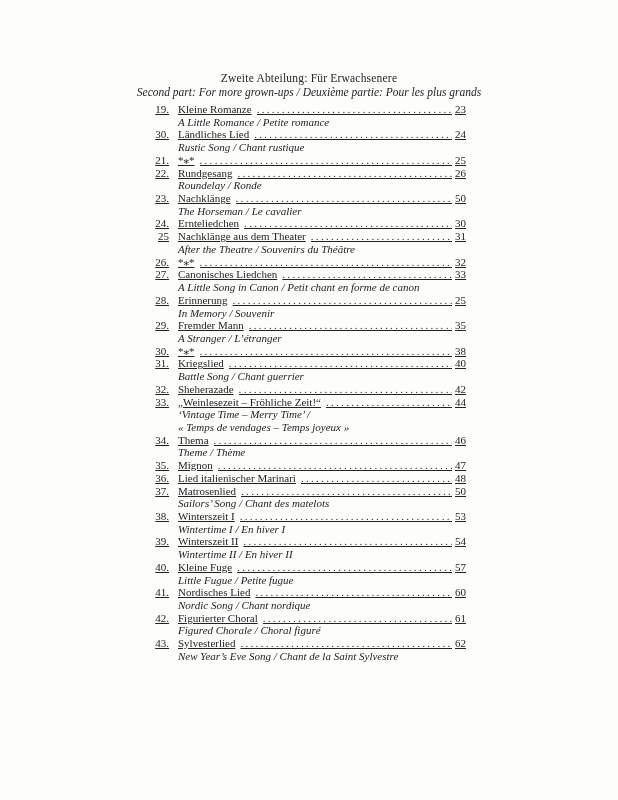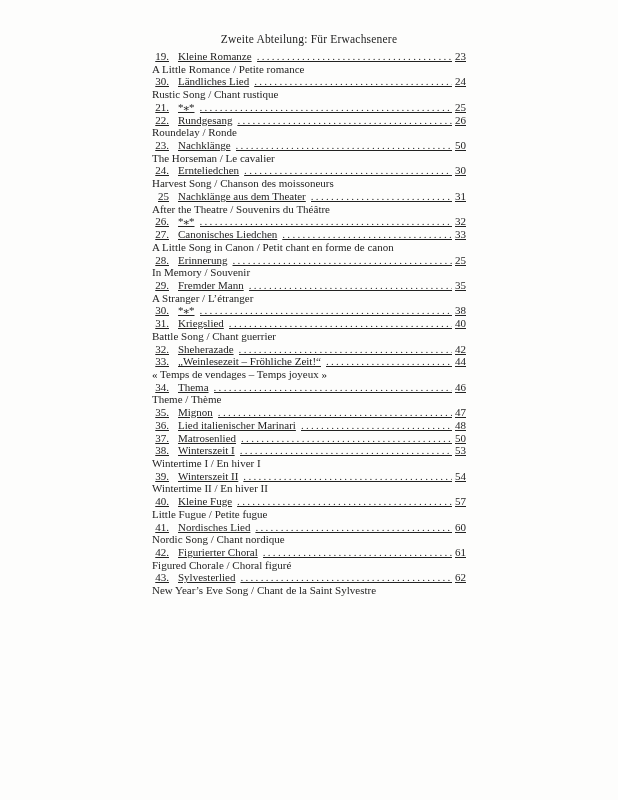--- a/index.html
+++ b/index.html
@@ -8,21 +8,21 @@
     width: 618px;
     height: 800px;
     margin: 0 auto;
     background: #fdfdfc;
     color: #222;
     font-family: "Liberation Serif", "DejaVu Serif", serif;
     font-size: 11px;
     overflow: hidden;
   }
   .content {
-    padding-top: 32px;
+    padding-top: 71px;
   }
   .header { text-align: center; margin-bottom: 4px; }
   .h-de {
     font-size: 11.5px;
     line-height: 14px;
     letter-spacing: 0.2px;
     color: #1e1e1e;
   }
   .h-tr {
     font-style: italic;
@@ -61,33 +61,36 @@
   .leader::after {
     content: "..................................................................................";
     letter-spacing: 2.3px;
   }
   .pg {
     flex: 0 0 auto;
     text-align: left;
     color: #1e1e1e;
   }
   .sub {
+    margin-left: 26px;
     height: 12.72px;
     line-height: 12.72px;
+    font-style: italic;
     color: #242424;
     white-space: nowrap;
   }
 </style>
 </head>
 <body>
 
 <div class="page">
   <div class="content">
     <div class="header">
       <div class="h-de">Zweite Abteilung: Für Erwachsenere</div>
+      <div class="h-tr">Second part: For more grown-ups / Deuxième partie: Pour les plus grands</div>
     </div>
     <div class="toc" id="toc">
         <div class="row">
           <span class="num">19.</span>
           <span class="title">Kleine Romanze</span>
           <span class="leader"></span>
           <span class="pg">23</span>
         </div>
         <div class="sub">A Little Romance / Petite romance</div>
         <div class="row">
@@ -116,21 +119,20 @@
           <span class="leader"></span>
           <span class="pg">50</span>
         </div>
         <div class="sub">The Horseman / Le cavalier</div>
         <div class="row">
           <span class="num">24.</span>
           <span class="title">Ernteliedchen</span>
           <span class="leader"></span>
           <span class="pg">30</span>
         </div>
-        <div class="sub">Harvest Song / Chanson des moissoneurs</div>
         <div class="row">
           <span class="num">25</span>
           <span class="title">Nachklänge aus dem Theater</span>
           <span class="leader"></span>
           <span class="pg">31</span>
         </div>
         <div class="sub">After the Theatre / Souvenirs du Théâtre</div>
         <div class="row">
           <span class="num">26.</span>
           <span class="title">*⁎*</span>
@@ -176,20 +178,21 @@
           <span class="title">Sheherazade</span>
           <span class="leader"></span>
           <span class="pg">42</span>
         </div>
         <div class="row">
           <span class="num">33.</span>
           <span class="title">„Weinlesezeit – Fröhliche Zeit!“</span>
           <span class="leader"></span>
           <span class="pg">44</span>
         </div>
+        <div class="sub">‘Vintage Time – Merry Time’ /</div>
         <div class="sub">« Temps de vendages – Temps joyeux »</div>
         <div class="row">
           <span class="num">34.</span>
           <span class="title">Thema</span>
           <span class="leader"></span>
           <span class="pg">46</span>
         </div>
         <div class="sub">Theme / Thème</div>
         <div class="row">
           <span class="num">35.</span>
@@ -202,20 +205,21 @@
           <span class="title">Lied italienischer Marinari</span>
           <span class="leader"></span>
           <span class="pg">48</span>
         </div>
         <div class="row">
           <span class="num">37.</span>
           <span class="title">Matrosenlied</span>
           <span class="leader"></span>
           <span class="pg">50</span>
         </div>
+        <div class="sub">Sailors’ Song / Chant des matelots</div>
         <div class="row">
           <span class="num">38.</span>
           <span class="title">Winterszeit I</span>
           <span class="leader"></span>
           <span class="pg">53</span>
         </div>
         <div class="sub">Wintertime I / En hiver I</div>
         <div class="row">
           <span class="num">39.</span>
           <span class="title">Winterszeit II</span>

